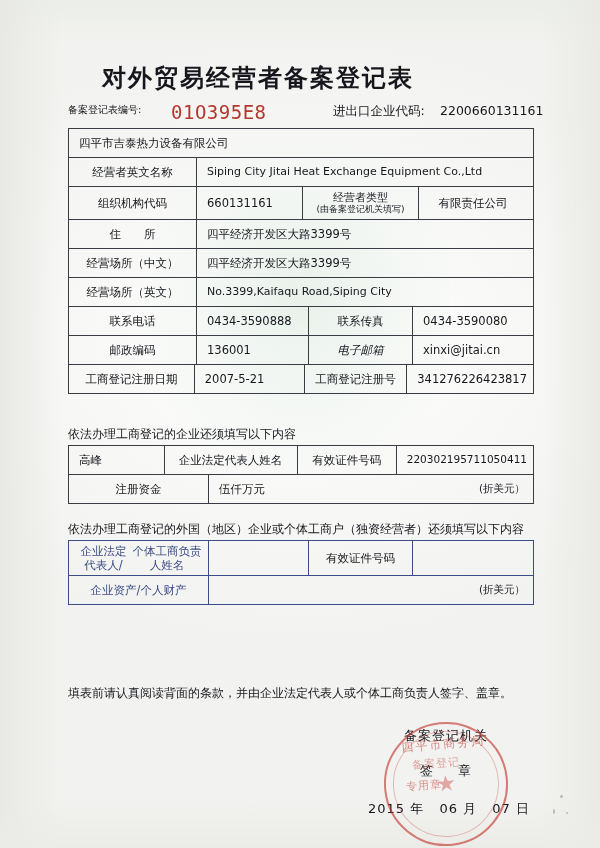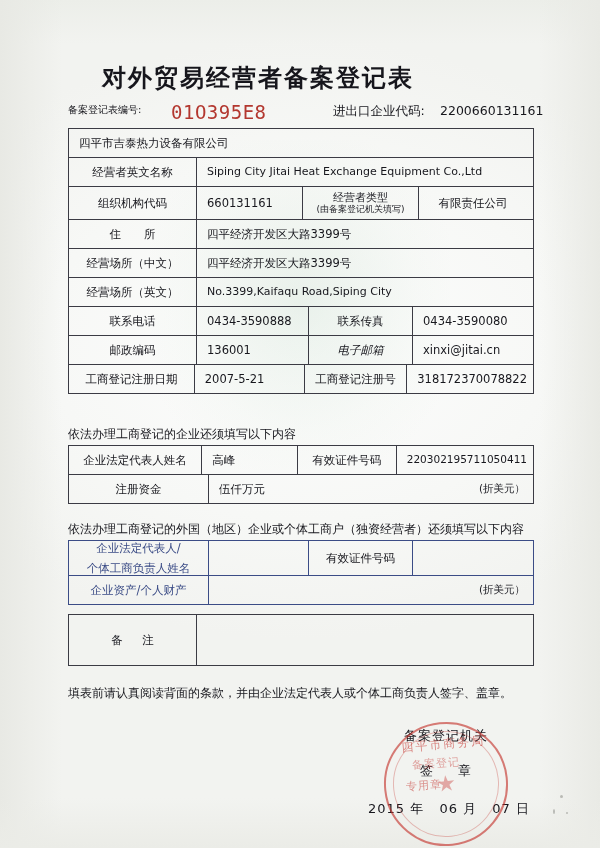--- a/index.html
+++ b/index.html
@@ -327,64 +327,60 @@
       <div class="cell label w-label b-r">邮政编码</div>
       <div class="cell value b-r" style="width:112px;">136001</div>
       <div class="cell label b-r" style="width:104px;font-style:italic;">电子邮箱</div>
       <div class="cell value w-rest">xinxi@jitai.cn</div>
     </div>
 
     <div class="row">
       <div class="cell label w-label b-r">工商登记注册日期</div>
       <div class="cell value b-r" style="width:112px;">2007-5-21</div>
       <div class="cell label b-r" style="width:104px;">工商登记注册号</div>
-      <div class="cell value w-rest">318172370078822</div>
+      <div class="cell value w-rest">341276226423817</div>
     </div>
 
   </div>
 
   <div class="note" style="top:423px;">依法办理工商登记的企业还须填写以下内容</div>
 
   <div class="subtbl" style="top:445px;">
     <div class="row">
+      <div class="cell value b-r" style="width:100px;">高峰</div>
       <div class="cell label b-r" style="width:140px;">企业法定代表人姓名</div>
-      <div class="cell value b-r" style="width:100px;">高峰</div>
       <div class="cell label b-r" style="width:104px;">有效证件号码</div>
       <div class="cell value w-rest" style="font-size:10.5px;">220302195711050411</div>
     </div>
     <div class="row">
       <div class="cell label b-r" style="width:140px;">注册资金</div>
       <div class="cell value w-rest">伍仟万元</div>
       <div class="cell" style="width:70px;justify-content:flex-end;font-size:10.5px;padding-right:8px;">(折美元）</div>
     </div>
   </div>
 
   <div class="note" style="top:518px;">依法办理工商登记的外国（地区）企业或个体工商户（独资经营者）还须填写以下内容</div>
 
   <div class="subtbl blue-b" style="top:540px;">
     <div class="row" style="min-height:34px;">
-      <div class="cell b-r" style="width:140px;min-height:34px;flex-direction:column;justify-content:space-between;align-items:center;text-align:center;line-height:1.25;color:#3b4c86;">
+      <div class="cell b-r" style="width:140px;min-height:34px;flex-direction:row;justify-content:space-between;align-items:center;text-align:center;line-height:1.25;color:#3b4c86;">
         <span>企业法定代表人/</span>
         <span>个体工商负责人姓名</span>
       </div>
       <div class="cell value b-r" style="width:100px;min-height:34px;"></div>
       <div class="cell label b-r" style="width:104px;min-height:34px;">有效证件号码</div>
       <div class="cell value w-rest" style="min-height:34px;"></div>
     </div>
     <div class="row">
       <div class="cell label b-r" style="width:140px;color:#3b4c86;">企业资产/个人财产</div>
       <div class="cell value w-rest"></div>
       <div class="cell" style="width:70px;justify-content:flex-end;font-size:10.5px;padding-right:8px;">(折美元）</div>
     </div>
   </div>
 
-  <div class="remark" style="top:614px;">
-    <div class="lab">备　注</div>
-    <div class="cell value w-rest"></div>
-  </div>
 
   <div class="footnote" style="top:685px;">填表前请认真阅读背面的条款，并由企业法定代表人或个体工商负责人签字、盖章。</div>
 
   <div class="sig" style="left:404px; top:727px;">备案登记机关</div>
   <div class="sig" style="left:420px; top:762px; letter-spacing:6px;">签　章</div>
 
   <div class="sig-date" style="left:368px; top:800px;">
     <span class="d-num">2015</span>
     <span>年</span>
     <span class="d-num" style="margin-left:10px;">06</span>

